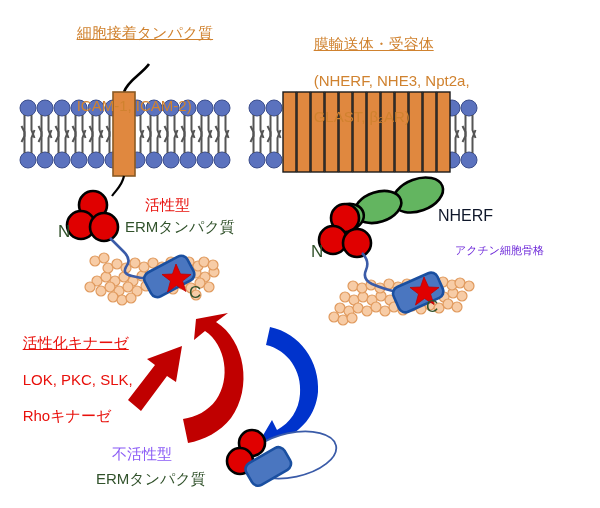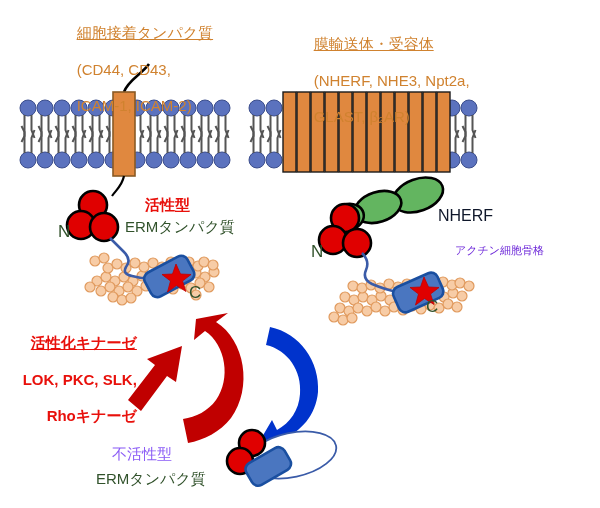--- a/index.html
+++ b/index.html
@@ -7,21 +7,21 @@
   body{
     font-family:"Liberation Sans","DejaVu Sans",sans-serif;
     width:600px;height:508px;overflow:hidden;position:relative;
   }
   #stage{position:relative;width:600px;height:356px;background:#fff;}
   svg#scene{position:absolute;left:0;top:0;width:600px;height:508px;}
 
   .lbl{position:absolute;white-space:pre;line-height:1.22;}
   .lbl-orange{color:#D0822F;font-size:15px;}
   .lbl-orange .u{text-decoration:underline;}
-  .lbl-red{color:#E8100B;font-size:15px;font-weight:bold;text-align:right;}
+  .lbl-red{color:#E8100B;font-size:15px;font-weight:normal;}
   .lbl-red .u{text-decoration:underline;margin-top:40px;}
   .lbl-dgreen{color:#31522B;font-size:15px;}
   .lbl-green{color:#0f172a;font-size:16px;}
   .lbl-blue{color:#8b5cf6;font-size:15px;font-weight:normal;}
   .lbl-nc{color:#31522B;font-size:17px;}
   .lbl-actin{color:#6d28d9;font-size:11px;}
 </style>
 </head>
 <body>
 
@@ -258,21 +258,21 @@
       <circle cx="252" cy="443" r="13" fill="#E00000" stroke="#000" stroke-width="2.6"></circle>
       <circle cx="240" cy="461" r="13" fill="#E00000" stroke="#000" stroke-width="2.6"></circle>
       <g transform="rotate(-30 268 466)">
         <rect x="246" y="454" width="44" height="25" rx="7" ry="7" fill="#4A76C0" stroke="#1A4FA0" stroke-width="2.6"></rect>
       </g>
     </g>
   </svg>
 
   <div class="lbl lbl-orange" style="left:60px;top:6px;">
     <span class="u">細胞接着タンパク質</span><br>
-    <span>(CD44, CD43,</span><br>
+    <br>
     <span>ICAM-1, ICAM-2)</span>
   </div>
 
   <div class="lbl lbl-orange" style="left:297px;top:17px;">
     <span class="u">膜輸送体・受容体</span><br>
     <span>(NHERF, NHE3, Npt2a,</span><br>
     <span>GLAST, β₂AR)</span>
   </div>
 
   <div class="lbl lbl-red" style="left:145px;top:196px;">活性型</div>

